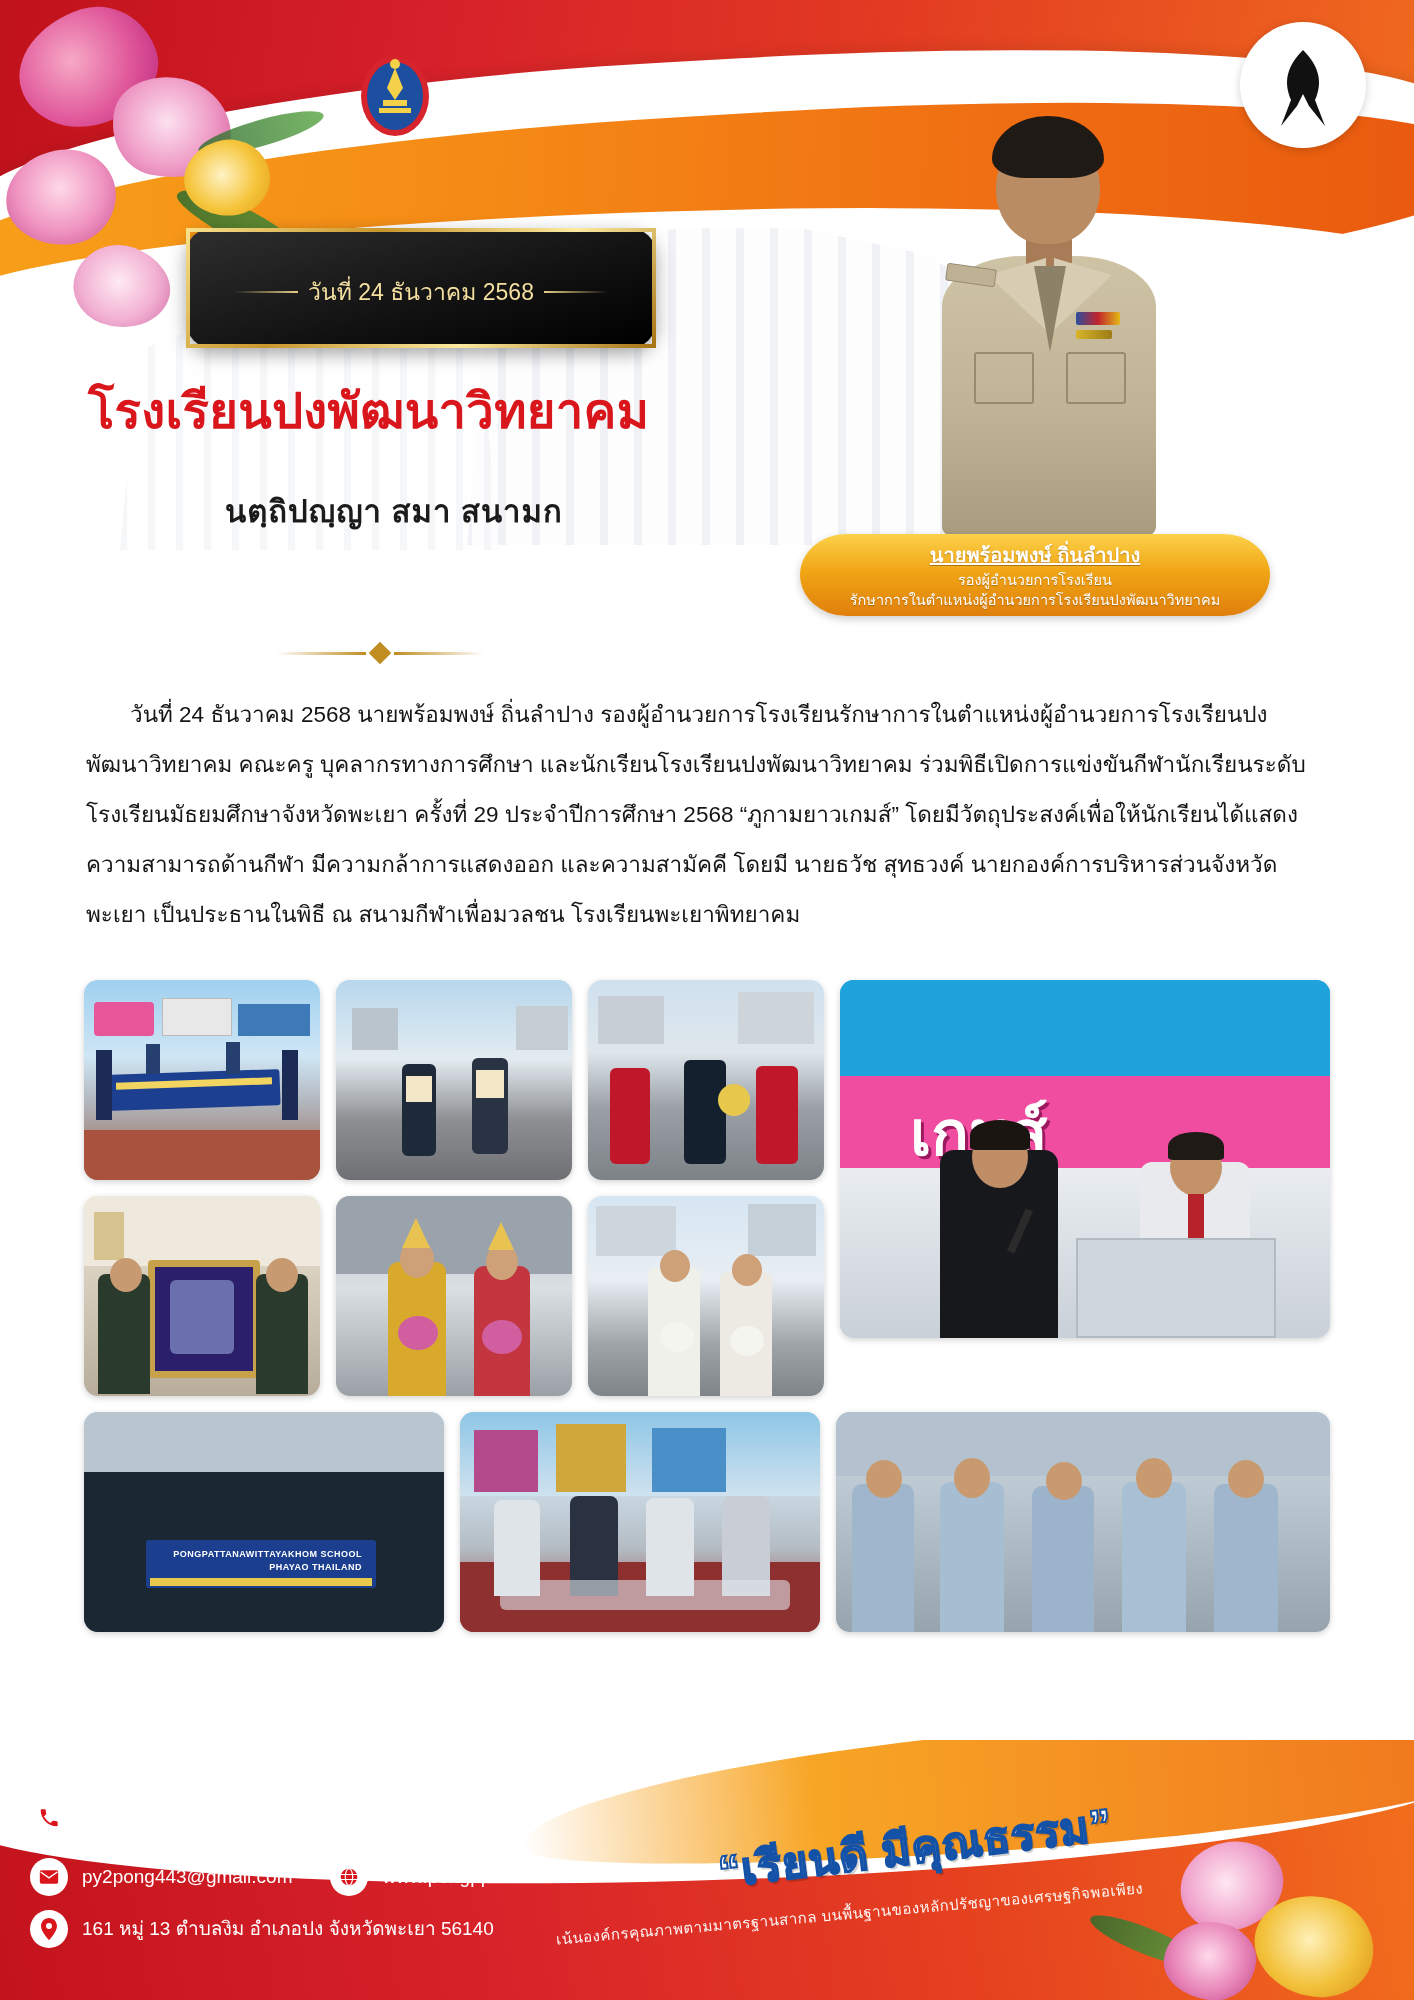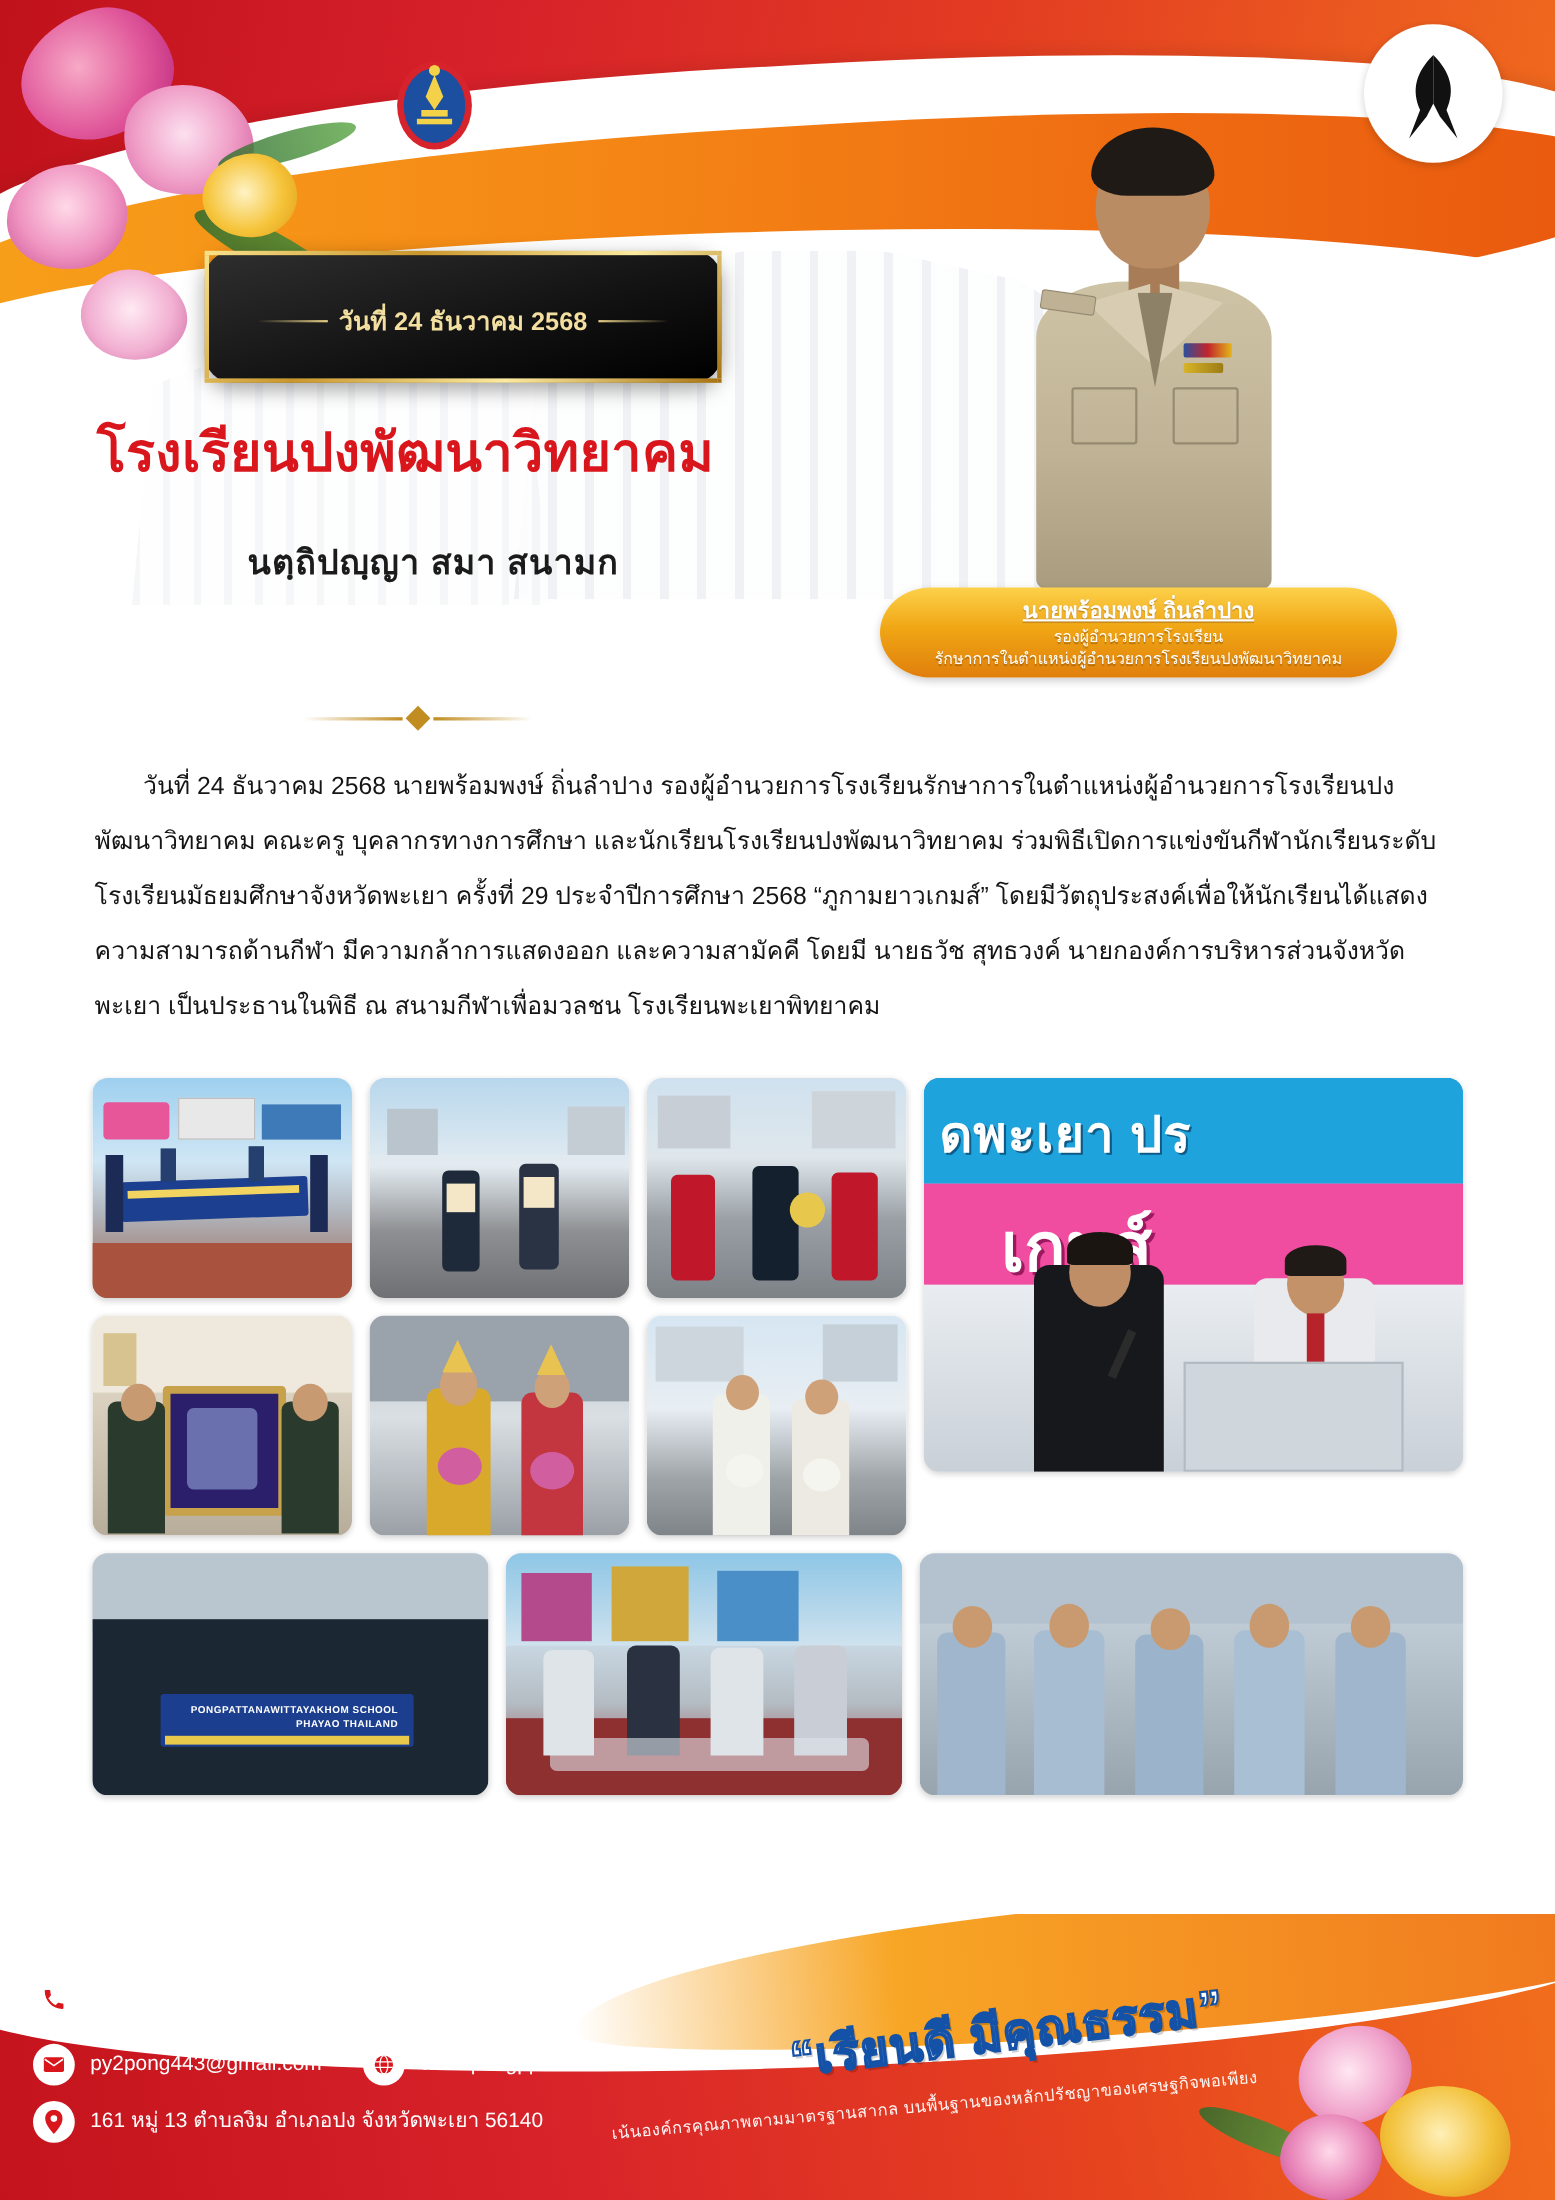--- a/index.html
+++ b/index.html
@@ -116,21 +116,21 @@
     box-shadow: 0 6px 18px rgba(0,0,0,0.35);
     display: flex; flex-direction: column; align-items: center; justify-content: center;
   }
   .plaque-title {
     color: #f6e7a4; font-size: 40px; letter-spacing: .5px; line-height: 1.1;
     text-shadow: 0 1px 0 #6a4f10;
   }
   .plaque-sub-wrap { display: flex; align-items: center; gap: 10px; margin-top: 8px; }
   .plaque-rule { width: 64px; height: 2px; background: linear-gradient(90deg, rgba(246,231,164,0), #e7cf86); }
   .plaque-rule.r { background: linear-gradient(90deg, #e7cf86, rgba(246,231,164,0)); }
-  .plaque-date { color: #f3dfa0; font-size: 23px; font-weight: bold; }
+  .plaque-date { color: #f3dfa0; font-size: 23px; }
 
   .school-th {
     position: absolute; top: 372px; left: 88px;
     font-size: 49px; color: #d8161c; font-weight: bold; letter-spacing: .3px;
   }
   .school-en {
     position: absolute; top: 436px; left: 136px;
     font-size: 24px; color: #2a2a2a; letter-spacing: 2.6px; font-weight: bold;
   }
   .motto {
@@ -380,21 +380,20 @@
       <div style="position:absolute;left:150px;top:12px;width:76px;height:52px;background:#cdd4da"></div>
       <div style="position:absolute;left:22px;top:88px;width:40px;height:96px;background:#c0182a;border-radius:6px"></div>
       <div style="position:absolute;left:96px;top:80px;width:42px;height:104px;background:#15202f;border-radius:6px"></div>
       <div style="position:absolute;left:168px;top:86px;width:42px;height:98px;background:#c0182a;border-radius:6px"></div>
       <div style="position:absolute;left:130px;top:104px;width:32px;height:32px;border-radius:50%;background:#e7c84c"></div>
     </div>
 
     <div class="ph" style="left:756px; top:0px; width:490px; height:358px;">
       <div style="position:absolute;inset:0;background:linear-gradient(180deg,#1c9ad6 0%,#6fc6e8 24%,#f0f3f6 42%,#d8dde2 100%)"></div>
       <div style="position:absolute;left:0;top:0;width:490px;height:96px;background:#1fa3dd"></div>
-      <div class="cap" style="left:14px;top:14px;font-size:46px;color:#ffffff;letter-spacing:1px;text-shadow:2px 2px 0 #0d5b86">ดพะเยา ปร</div>
       <div style="position:absolute;left:0;top:96px;width:490px;height:92px;background:#f04ca0"></div>
       <div class="cap" style="left:70px;top:104px;font-size:62px;color:#ffffff;text-shadow:3px 3px 0 #9c1960">เกมส์</div>
       <div style="position:absolute;left:0;top:188px;width:490px;height:170px;background:linear-gradient(180deg,#e9edf1,#c9d0d7)"></div>
 
       <div style="position:absolute;left:100px;top:170px;width:118px;height:188px;background:#17181c;border-radius:14px 14px 0 0"></div>
       <div style="position:absolute;left:132px;top:146px;width:56px;height:62px;border-radius:50%;background:#c08e66"></div>
       <div style="position:absolute;left:130px;top:140px;width:60px;height:30px;border-radius:50% 50% 10% 10%;background:#1b1512"></div>
 
       <div style="position:absolute;left:300px;top:182px;width:110px;height:176px;background:#e8eaee;border-radius:12px 12px 0 0"></div>
       <div style="position:absolute;left:330px;top:158px;width:52px;height:58px;border-radius:50%;background:#c49269"></div>

